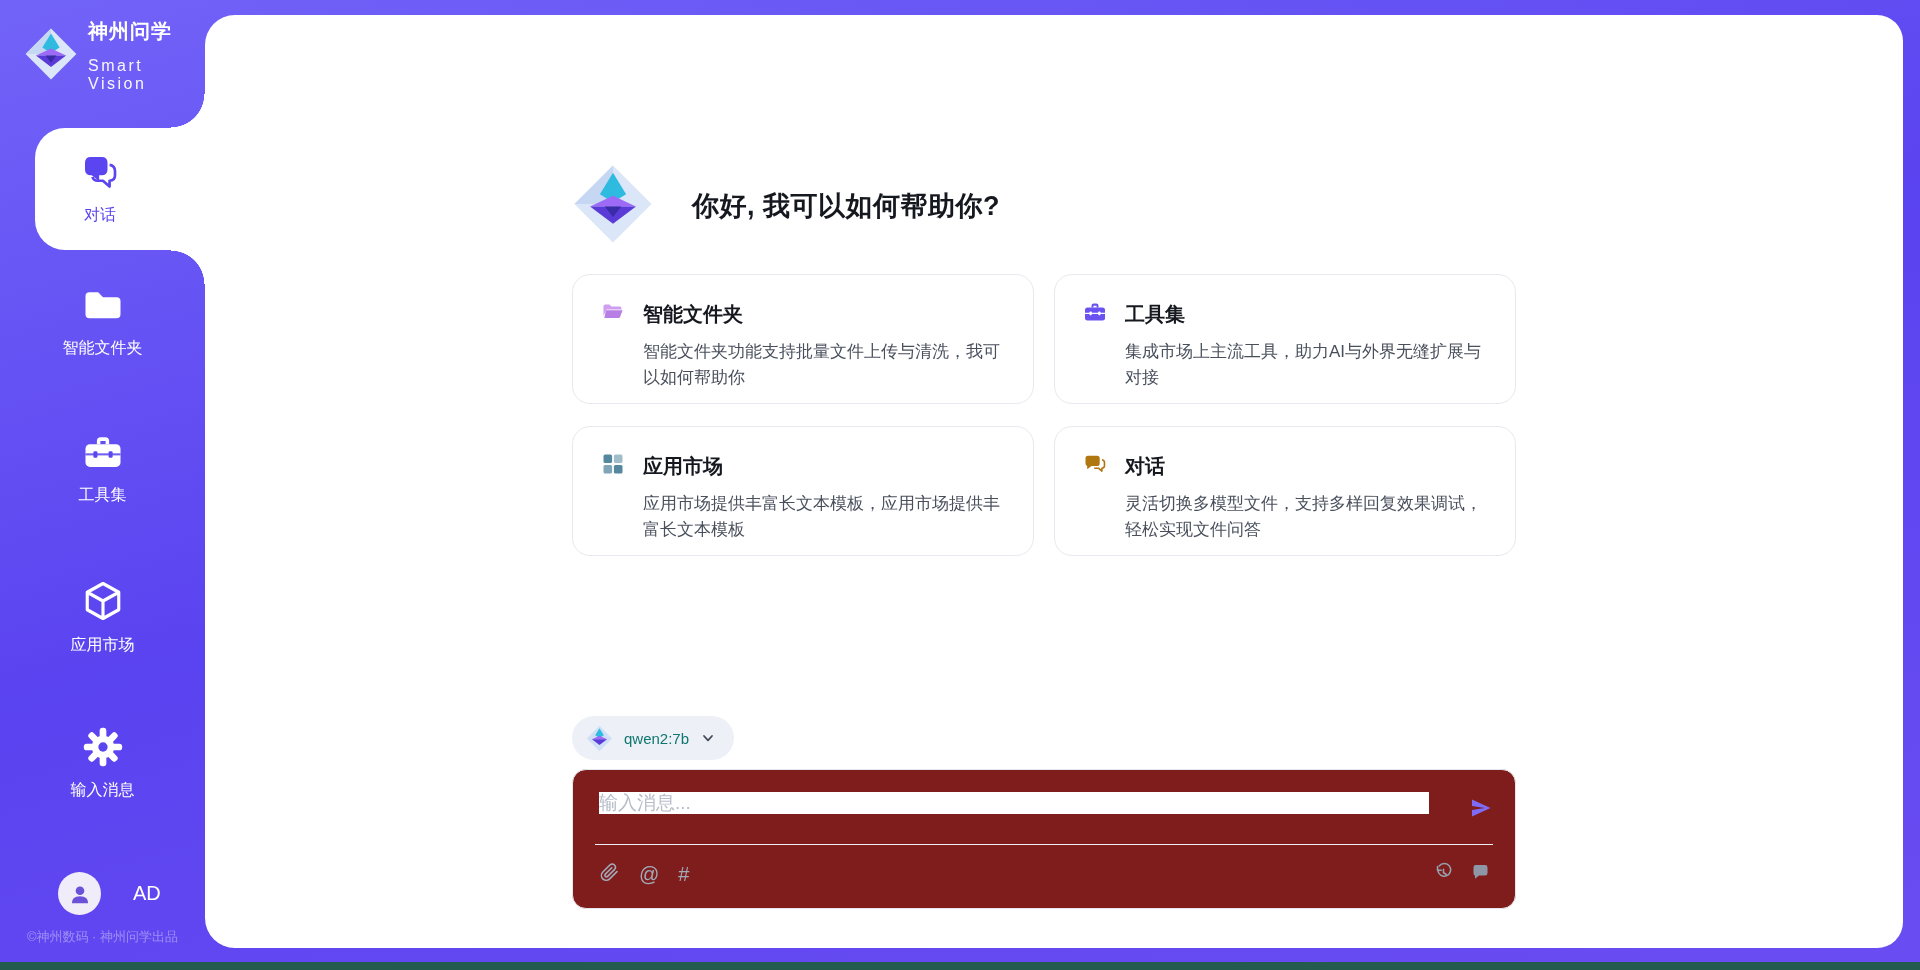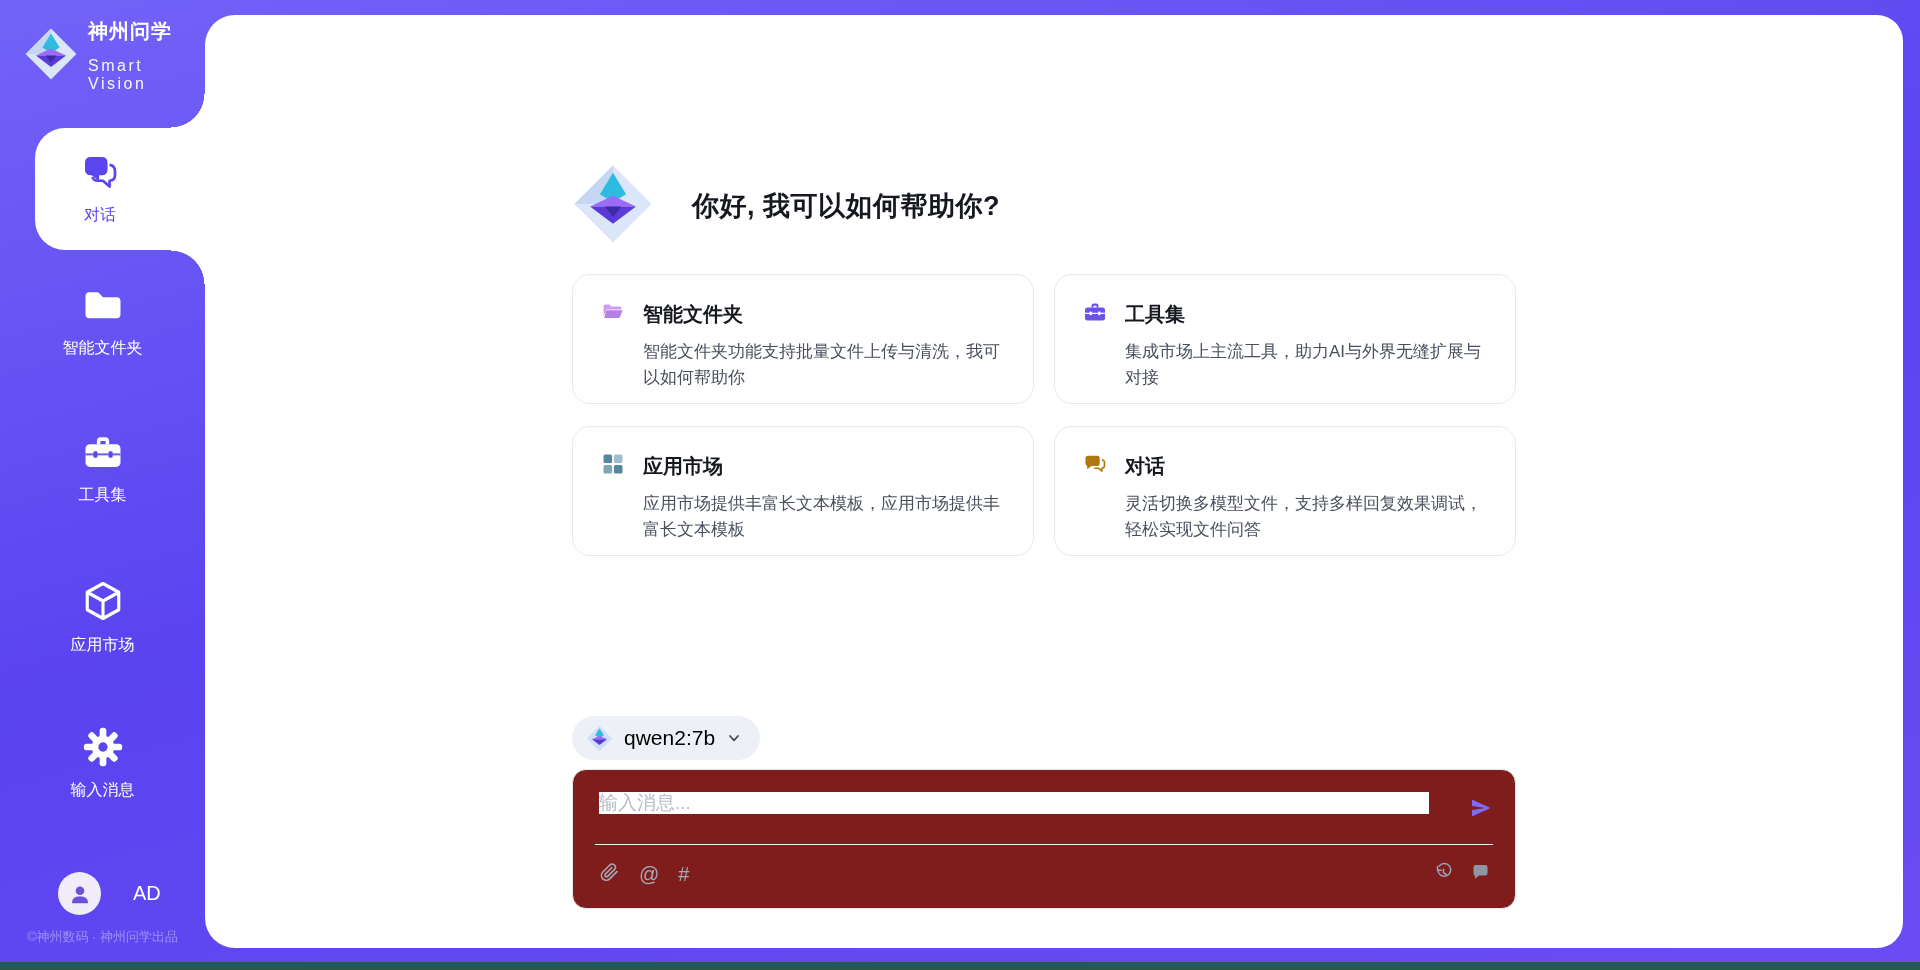--- a/index.html
+++ b/index.html
@@ -47,21 +47,21 @@
     grid-template-columns:462px 462px; gap:22px 20px; }
   .card { height:130px; background:#fff; border:1px solid #e7e9ee; border-radius:18px;
     padding:25px 28px; cursor:pointer; }
   .card-head { display:flex; align-items:center; gap:18px; }
   .card-title { font-size:20px; font-weight:700; color:#15181e; }
   .card-desc { margin:11px 0 0 42px; font-size:17px; line-height:1.55; color:#49505c; }
 
   .model-pill { position:absolute; top:701px; left:0; height:44px; display:inline-flex;
     align-items:center; gap:11px; padding:0 18px 0 14px; background:#eef0f7;
     border-radius:22px; cursor:pointer; }
-  .model-label { font-size:21px; color:#000000; }
+  .model-label { font-size:15px; color:#0f766e; }
 
   .composer { position:absolute; top:754px; left:0; width:944px; height:140px;
     border:1.5px solid #e3e6ed; border-radius:14px; background:#7f1d1d; }
   .composer-input-row { position:relative; height:74px; }
   .composer-input { position:absolute; left:26px; top:22px; width:830px; border:0; outline:0;
     font-size:19px; color:#353b46; font-family:"Liberation Sans","DejaVu Sans",sans-serif; }
   .composer-input::placeholder { color:#b6bcc8; }
   .send-btn { position:absolute; right:22px; top:26px; width:24px; height:24px;
     border:0; background:transparent; cursor:pointer; padding:0; }
   .composer-divider { border-top:1px solid #eef0f4; margin:0 22px; }

